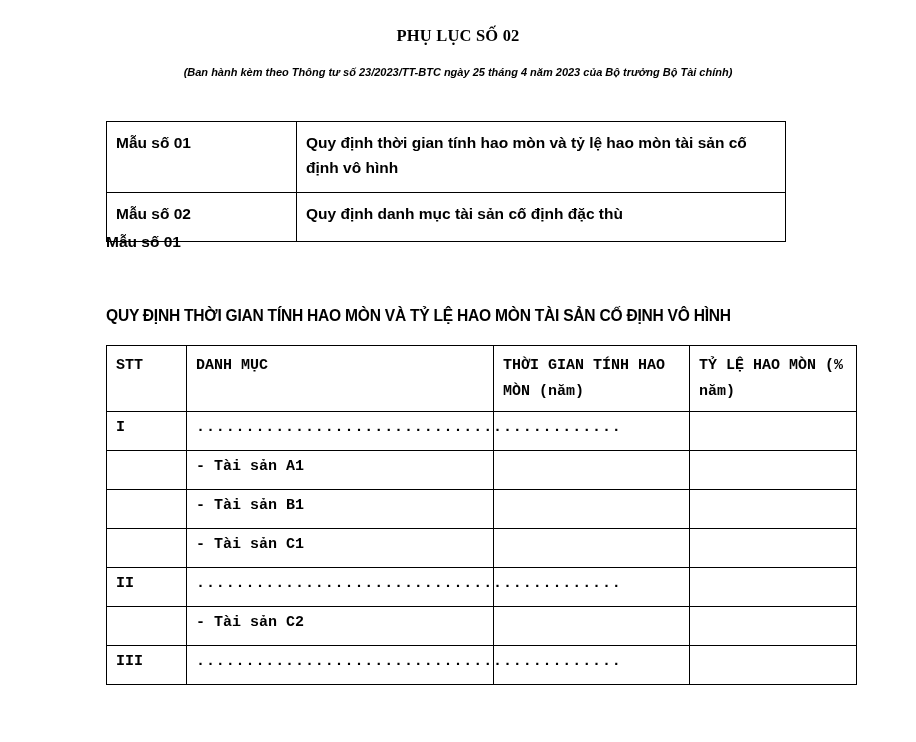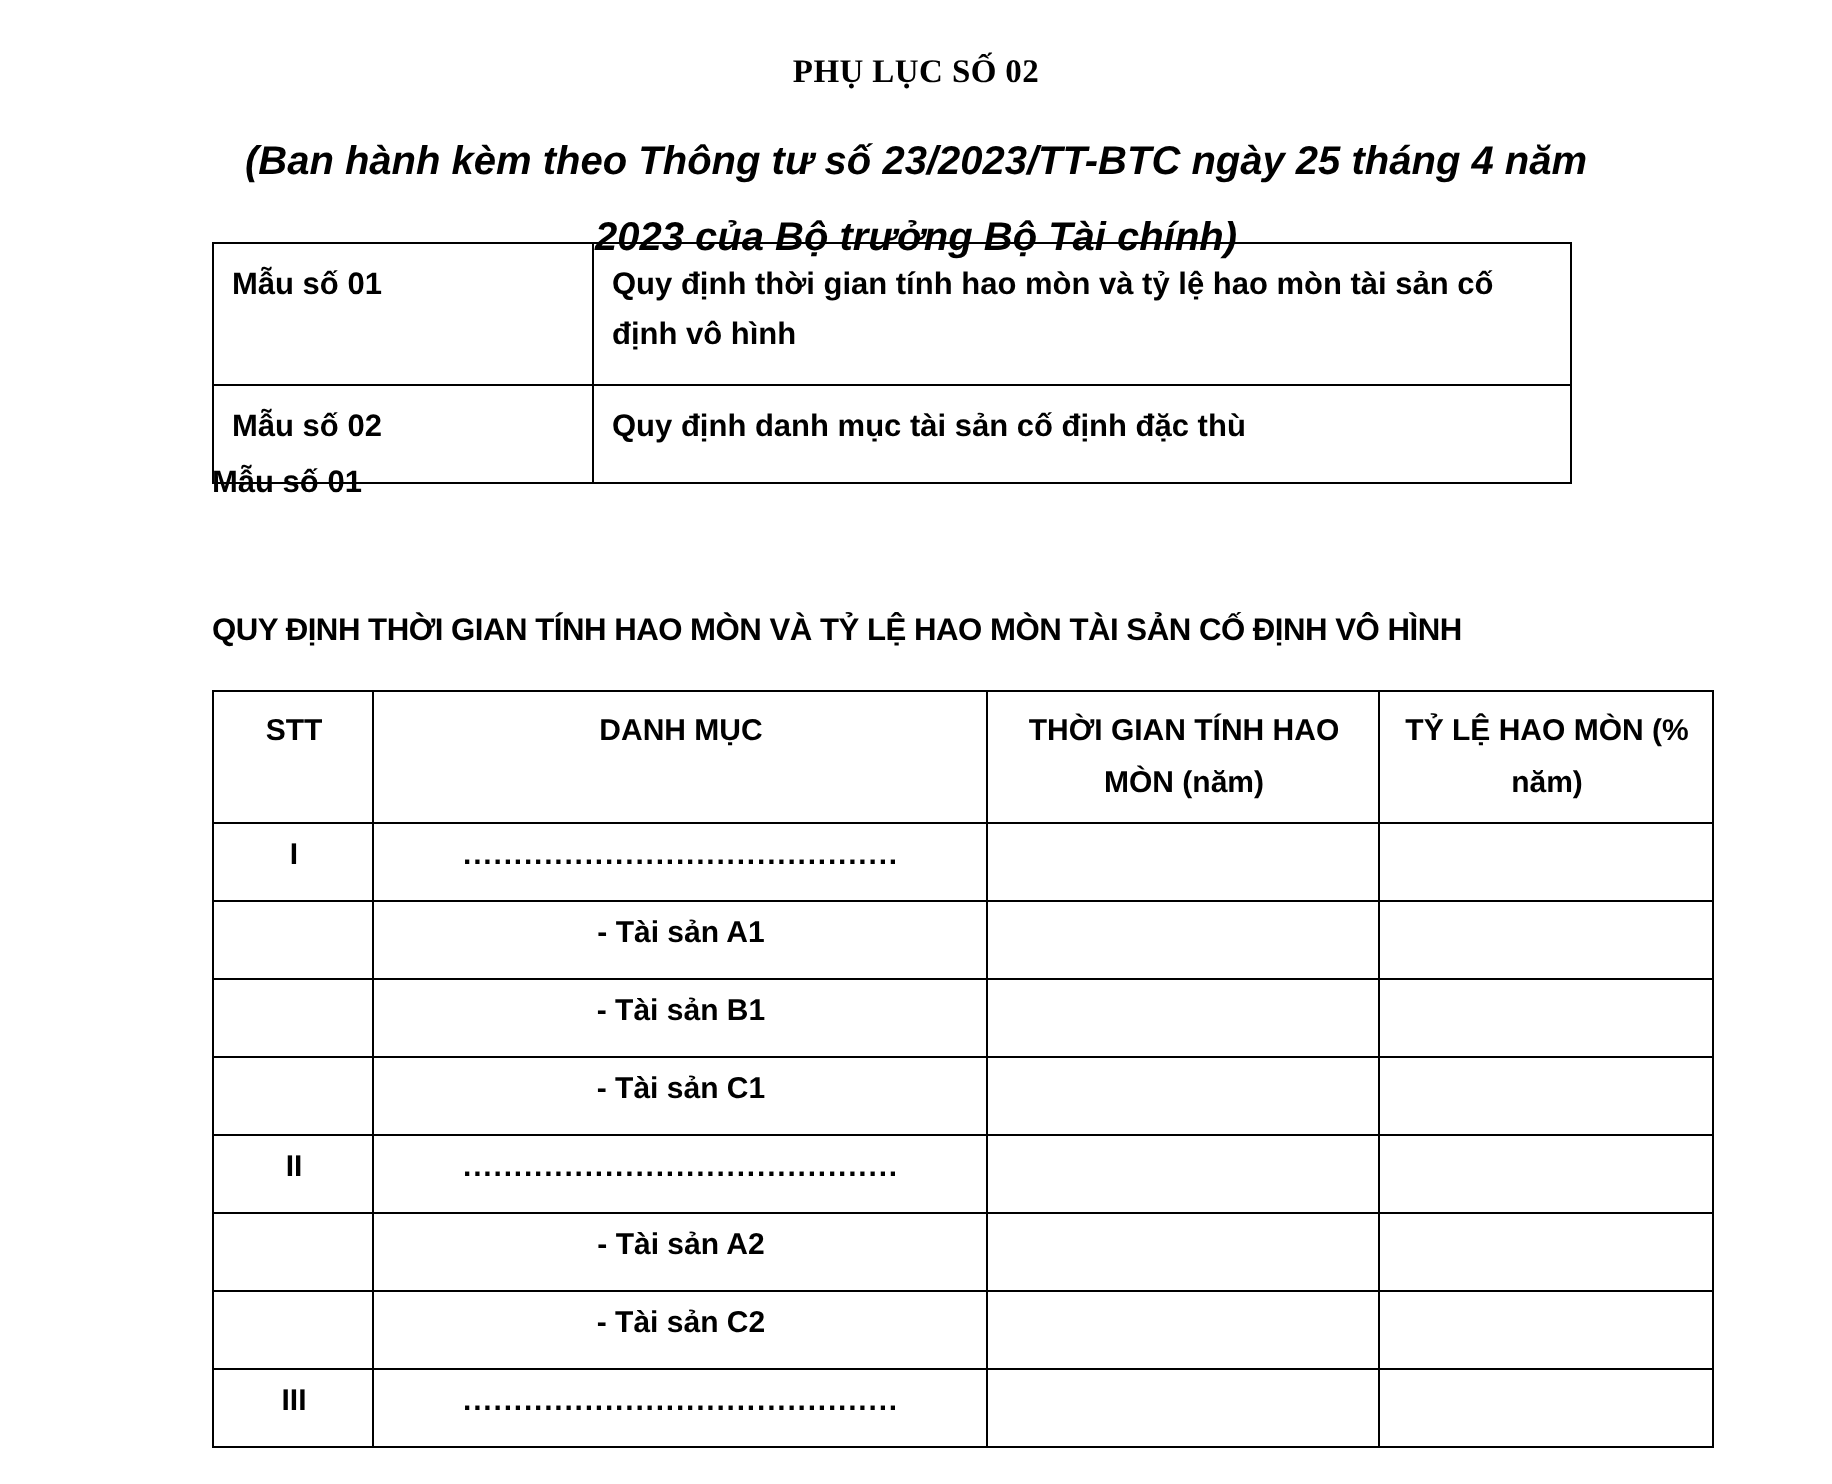--- a/index.html
+++ b/index.html
@@ -33,24 +33,24 @@
     font-weight: bold;
     letter-spacing: 0.2px;
     font-family: Liberation Serif, serif;
   }
   .doc-subtitle {
     position: absolute;
     left: 118px;
     top: 62px;
     width: 680px;
     text-align: center;
-    font-size: 20px;
+    font-size: 11px;
     font-weight: bold;
     font-style: italic;
-    line-height: 38px;
+    line-height: 20px;
   }
 
   
   .table-forms {
     position: absolute;
     left: 106px;
     top: 121px;
     width: 680px;
     border-collapse: collapse;
     table-layout: fixed;
@@ -102,21 +102,22 @@
     width: 678px;
     border-collapse: collapse;
     table-layout: fixed;
   }
   .table-main th,
   .table-main td {
     border: 1.3px solid #000;
     vertical-align: top;
     padding: 7px 8px 6px 9px;
     font-size: 15px;
-    text-align: center;
+    text-align: left;
+    font-family: Liberation Mono, monospace;
   }
   .table-main th {
     font-weight: bold;
     line-height: 26px;
   }
   .table-main th.h-stt  { width: 62px; }
   .table-main th.h-name { width: 289px; }
   .table-main th.h-time { width: 178px; }
   .table-main th.h-rate { width: 149px; }
   .table-main thead tr { height: 65px; }
@@ -198,26 +199,20 @@
           <td class="cell-blank"></td>
         </tr>
         <tr>
           <td class="cell-stt">II</td>
           <td class="cell-name dots">...........................................</td>
           <td class="cell-blank"></td>
           <td class="cell-blank"></td>
         </tr>
         <tr>
           <td class="cell-stt"></td>
-          <td class="cell-name">- Tài sản A2</td>
-          <td class="cell-blank"></td>
-          <td class="cell-blank"></td>
-        </tr>
-        <tr>
-          <td class="cell-stt"></td>
           <td class="cell-name">- Tài sản C2</td>
           <td class="cell-blank"></td>
           <td class="cell-blank"></td>
         </tr>
         <tr>
           <td class="cell-stt">III</td>
           <td class="cell-name dots">...........................................</td>
           <td class="cell-blank"></td>
           <td class="cell-blank"></td>
         </tr>

